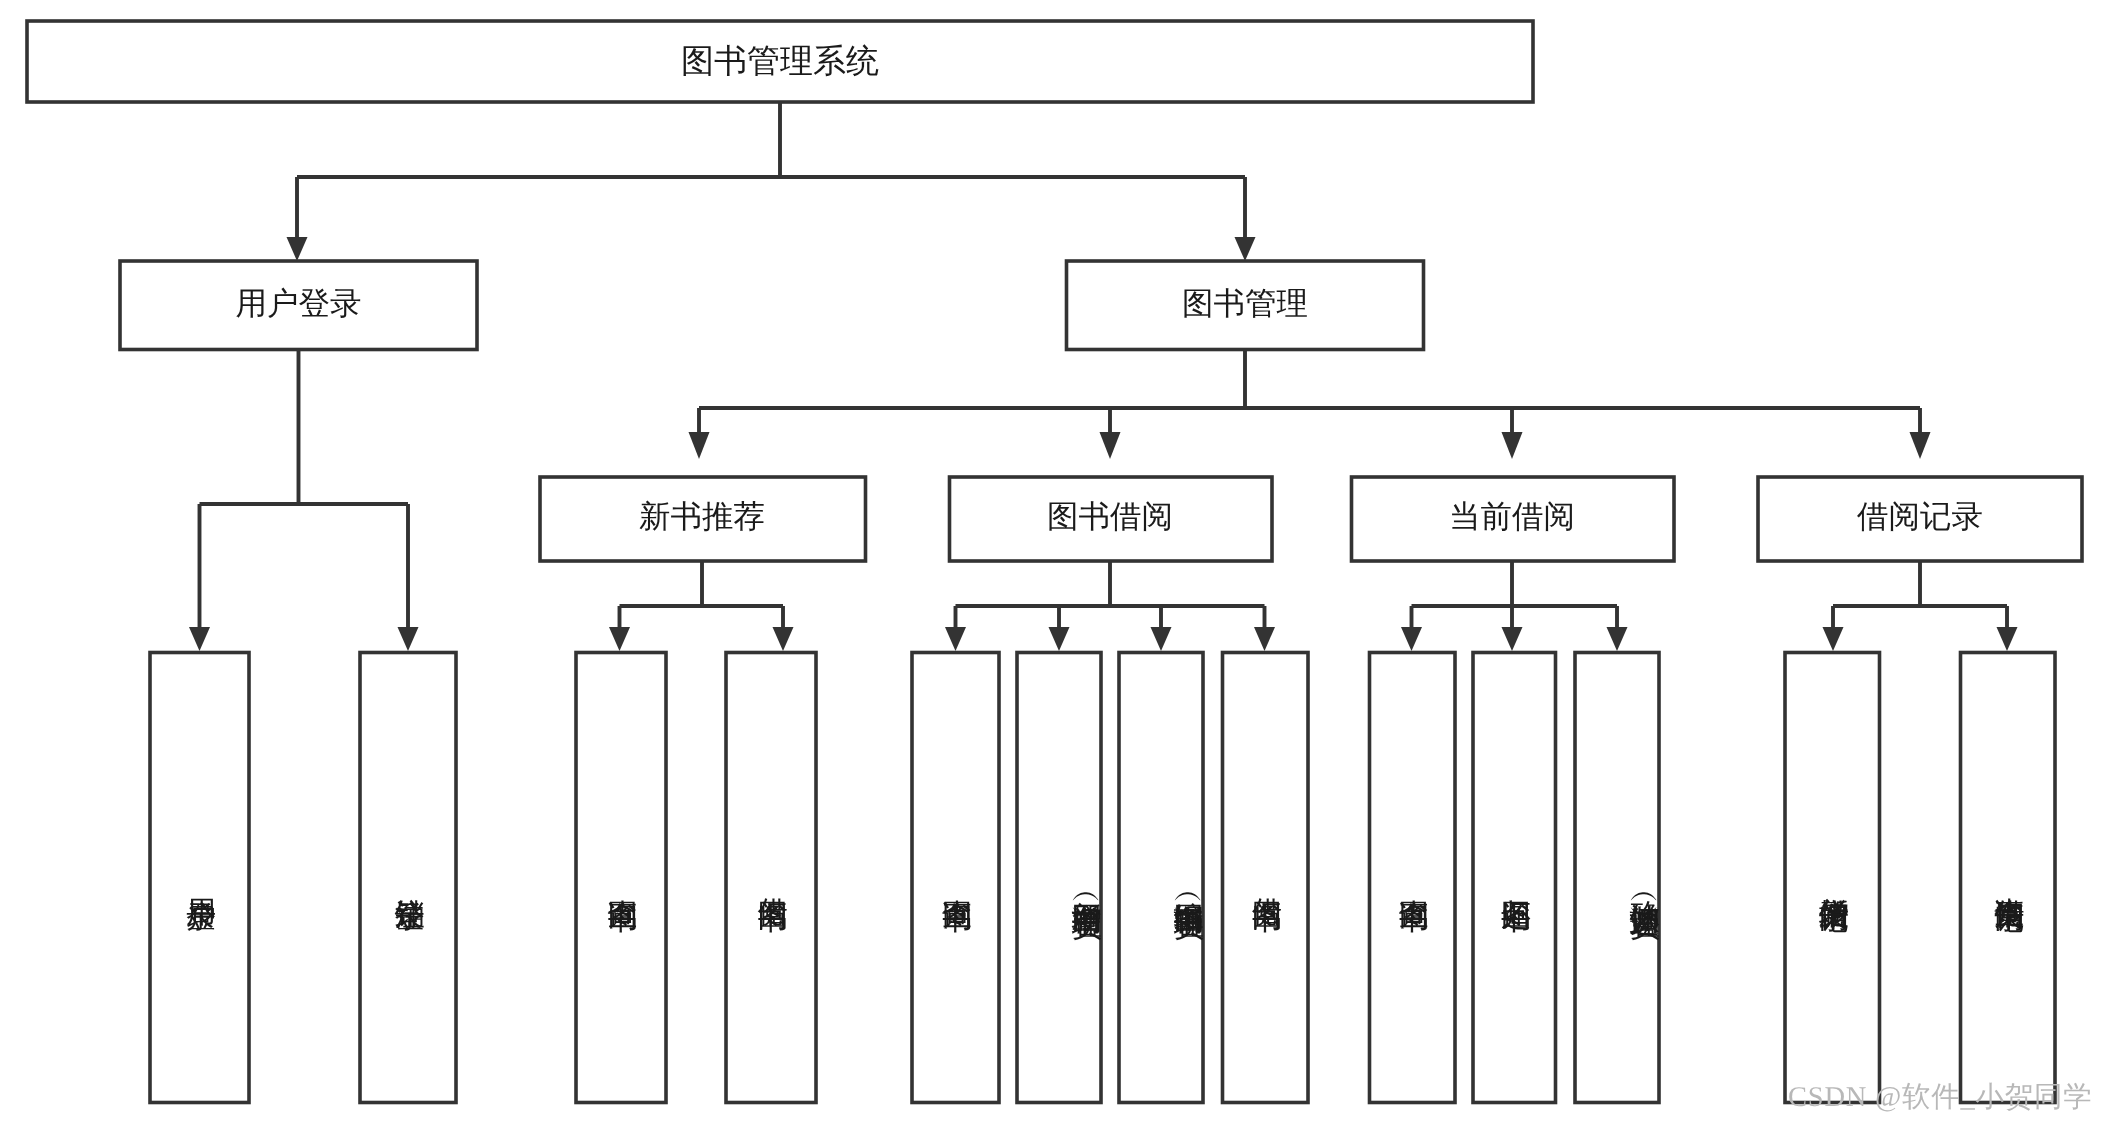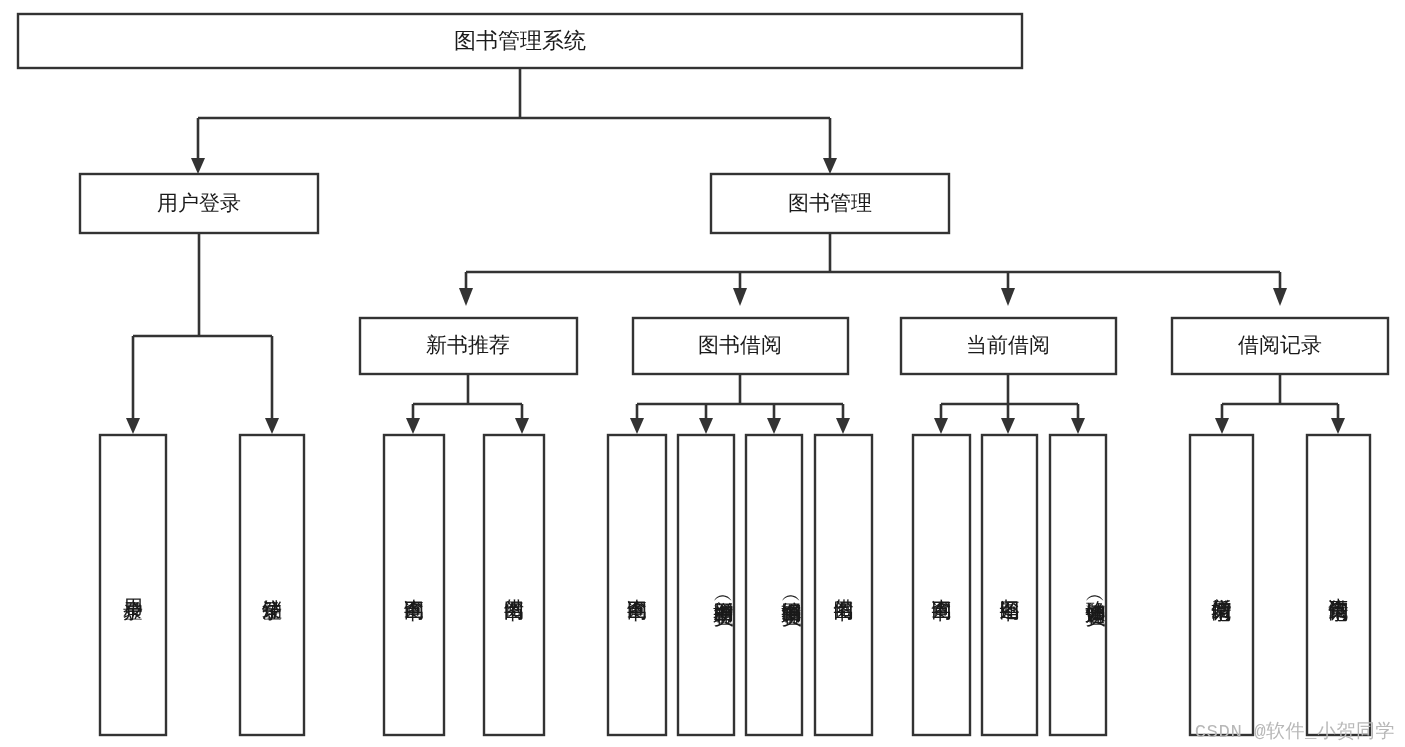--- a/index.html
+++ b/index.html
@@ -77,21 +77,21 @@
     justify-content: center;
     pointer-events: none;
   }
   .leaf-label.centered {
     align-items: center;
   }
   .watermark {
     position: absolute;
     right: 10px;
     bottom: 3px;
-    font-family: Liberation Mono, monospace;
+    font-family: Liberation Serif, serif;
     font-size: 19px;
     color: #b8b8b8;
     letter-spacing: 0.5px;
     white-space: nowrap;
   }
 </style>
 </head>
 <body>
 
 <div id="diagram-root">

